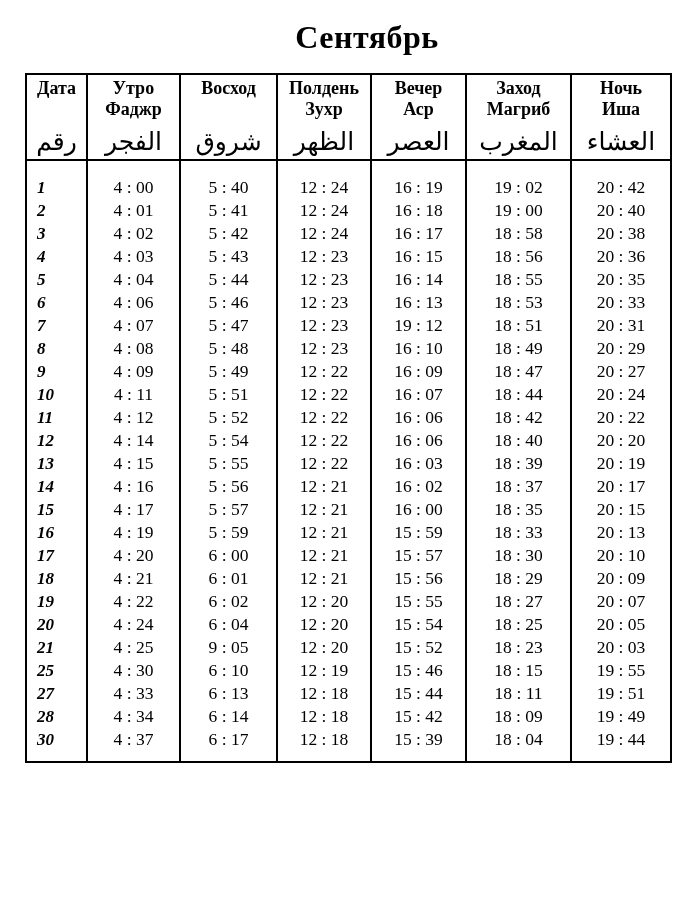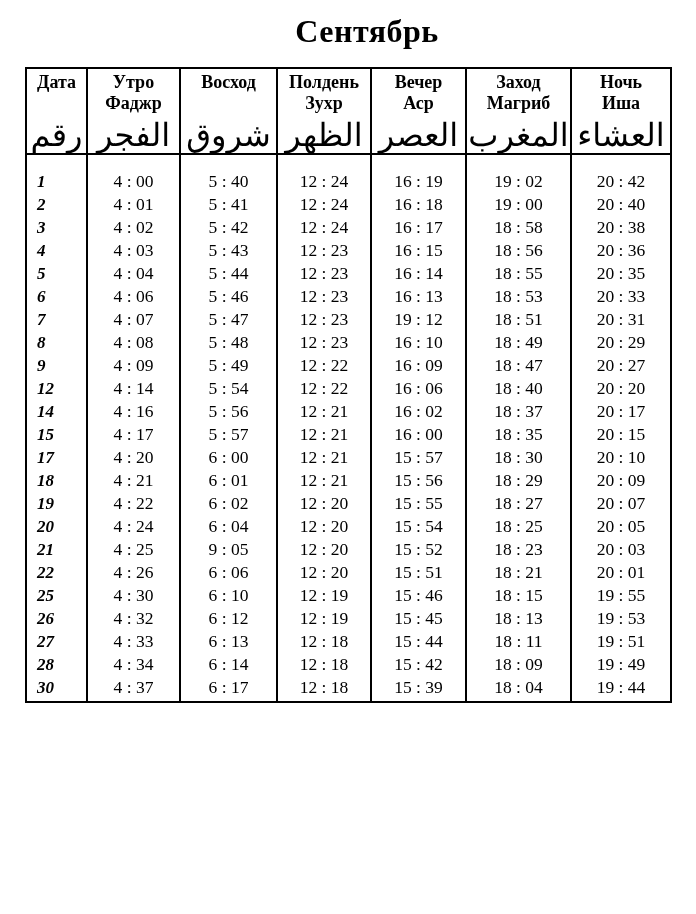--- a/index.html
+++ b/index.html
@@ -7,21 +7,21 @@
     margin: 0; padding: 0;
     width: 696px; height: 914px;
     background: #ffffff;
     color: #000000;
     font-family: "Liberation Serif", serif;
     overflow: hidden;
   }
   .page { width: 696px; height: 914px; position: relative; }
   .title {
     margin: 0;
-    padding-top: 12px;
+    padding-top: 18px;
     padding-left: 38px;      
     text-align: center;
     font-size: 32px;
     line-height: 38px;
     font-weight: 700;
     letter-spacing: 0.5px;
     font-family: "Liberation Serif", serif;
   }
   table.timetable {
     border-collapse: collapse;
@@ -47,40 +47,40 @@
   }
   .ru-lines {
     text-align: center;
     font-size: 18px;
     line-height: 21px;
     font-weight: 700;
     font-family: "Liberation Serif", serif;
   }
   .ar {
     direction: rtl;
-    font-size: 32px;
+    font-size: 25px;
     line-height: 30px;
     font-weight: 400;
-    font-family: Liberation Serif, serif;
+    font-family: Liberation Sans, sans-serif;
     padding-bottom: 1px;
     white-space: nowrap;
   }
   tbody td {
     border-left: 2px solid #000;
     border-right: 2px solid #000;
     height: 23px;
     padding: 0;
     text-align: center;
     font-size: 17.5px;
     line-height: 23px;
     font-family: "Liberation Serif", serif;
     white-space: nowrap;
   }
   tbody tr:first-child td { padding-top: 15px; }
-  tbody tr:last-child td { padding-bottom: 2px; }
+  tbody tr:last-child td { padding-bottom: 10px; }
   tbody td.day {
     font-weight: 700;
     font-style: italic;
     text-align: left;
     padding-left: 10px;
     font-size: 17px;
   }
 </style>
 </head>
 <body>
@@ -241,45 +241,81 @@
         <tr>
           <td class="day">9</td>
           <td>4 : 09</td>
           <td>5 : 49</td>
           <td>12 : 22</td>
           <td>16 : 09</td>
           <td>18 : 47</td>
           <td>20 : 27</td>
         </tr>
         <tr>
+          <td class="day">10</td>
+          <td>4 : 11</td>
+          <td>5 : 51</td>
+          <td>12 : 22</td>
+          <td>16 : 07</td>
+          <td>18 : 44</td>
+          <td>20 : 24</td>
+        </tr>
+        <tr>
+          <td class="day">11</td>
+          <td>4 : 12</td>
+          <td>5 : 52</td>
+          <td>12 : 22</td>
+          <td>16 : 06</td>
+          <td>18 : 42</td>
+          <td>20 : 22</td>
+        </tr>
+        <tr>
           <td class="day">12</td>
           <td>4 : 14</td>
           <td>5 : 54</td>
           <td>12 : 22</td>
           <td>16 : 06</td>
           <td>18 : 40</td>
           <td>20 : 20</td>
         </tr>
         <tr>
+          <td class="day">13</td>
+          <td>4 : 15</td>
+          <td>5 : 55</td>
+          <td>12 : 22</td>
+          <td>16 : 03</td>
+          <td>18 : 39</td>
+          <td>20 : 19</td>
+        </tr>
+        <tr>
           <td class="day">14</td>
           <td>4 : 16</td>
           <td>5 : 56</td>
           <td>12 : 21</td>
           <td>16 : 02</td>
           <td>18 : 37</td>
           <td>20 : 17</td>
         </tr>
         <tr>
           <td class="day">15</td>
           <td>4 : 17</td>
           <td>5 : 57</td>
           <td>12 : 21</td>
           <td>16 : 00</td>
           <td>18 : 35</td>
           <td>20 : 15</td>
+        </tr>
+        <tr>
+          <td class="day">16</td>
+          <td>4 : 19</td>
+          <td>5 : 59</td>
+          <td>12 : 21</td>
+          <td>15 : 59</td>
+          <td>18 : 33</td>
+          <td>20 : 13</td>
         </tr>
         <tr>
           <td class="day">17</td>
           <td>4 : 20</td>
           <td>6 : 00</td>
           <td>12 : 21</td>
           <td>15 : 57</td>
           <td>18 : 30</td>
           <td>20 : 10</td>
         </tr>
@@ -313,47 +349,29 @@
         <tr>
           <td class="day">21</td>
           <td>4 : 25</td>
           <td>9 : 05</td>
           <td>12 : 20</td>
           <td>15 : 52</td>
           <td>18 : 23</td>
           <td>20 : 03</td>
         </tr>
         <tr>
-          <td class="day">22</td>
-          <td>4 : 26</td>
-          <td>6 : 06</td>
-          <td>12 : 20</td>
-          <td>15 : 51</td>
-          <td>18 : 21</td>
-          <td>20 : 01</td>
-        </tr>
-        <tr>
           <td class="day">25</td>
           <td>4 : 30</td>
           <td>6 : 10</td>
           <td>12 : 19</td>
           <td>15 : 46</td>
           <td>18 : 15</td>
           <td>19 : 55</td>
         </tr>
         <tr>
-          <td class="day">26</td>
-          <td>4 : 32</td>
-          <td>6 : 12</td>
-          <td>12 : 19</td>
-          <td>15 : 45</td>
-          <td>18 : 13</td>
-          <td>19 : 53</td>
-        </tr>
-        <tr>
           <td class="day">27</td>
           <td>4 : 33</td>
           <td>6 : 13</td>
           <td>12 : 18</td>
           <td>15 : 44</td>
           <td>18 : 11</td>
           <td>19 : 51</td>
         </tr>
         <tr>
           <td class="day">28</td>

